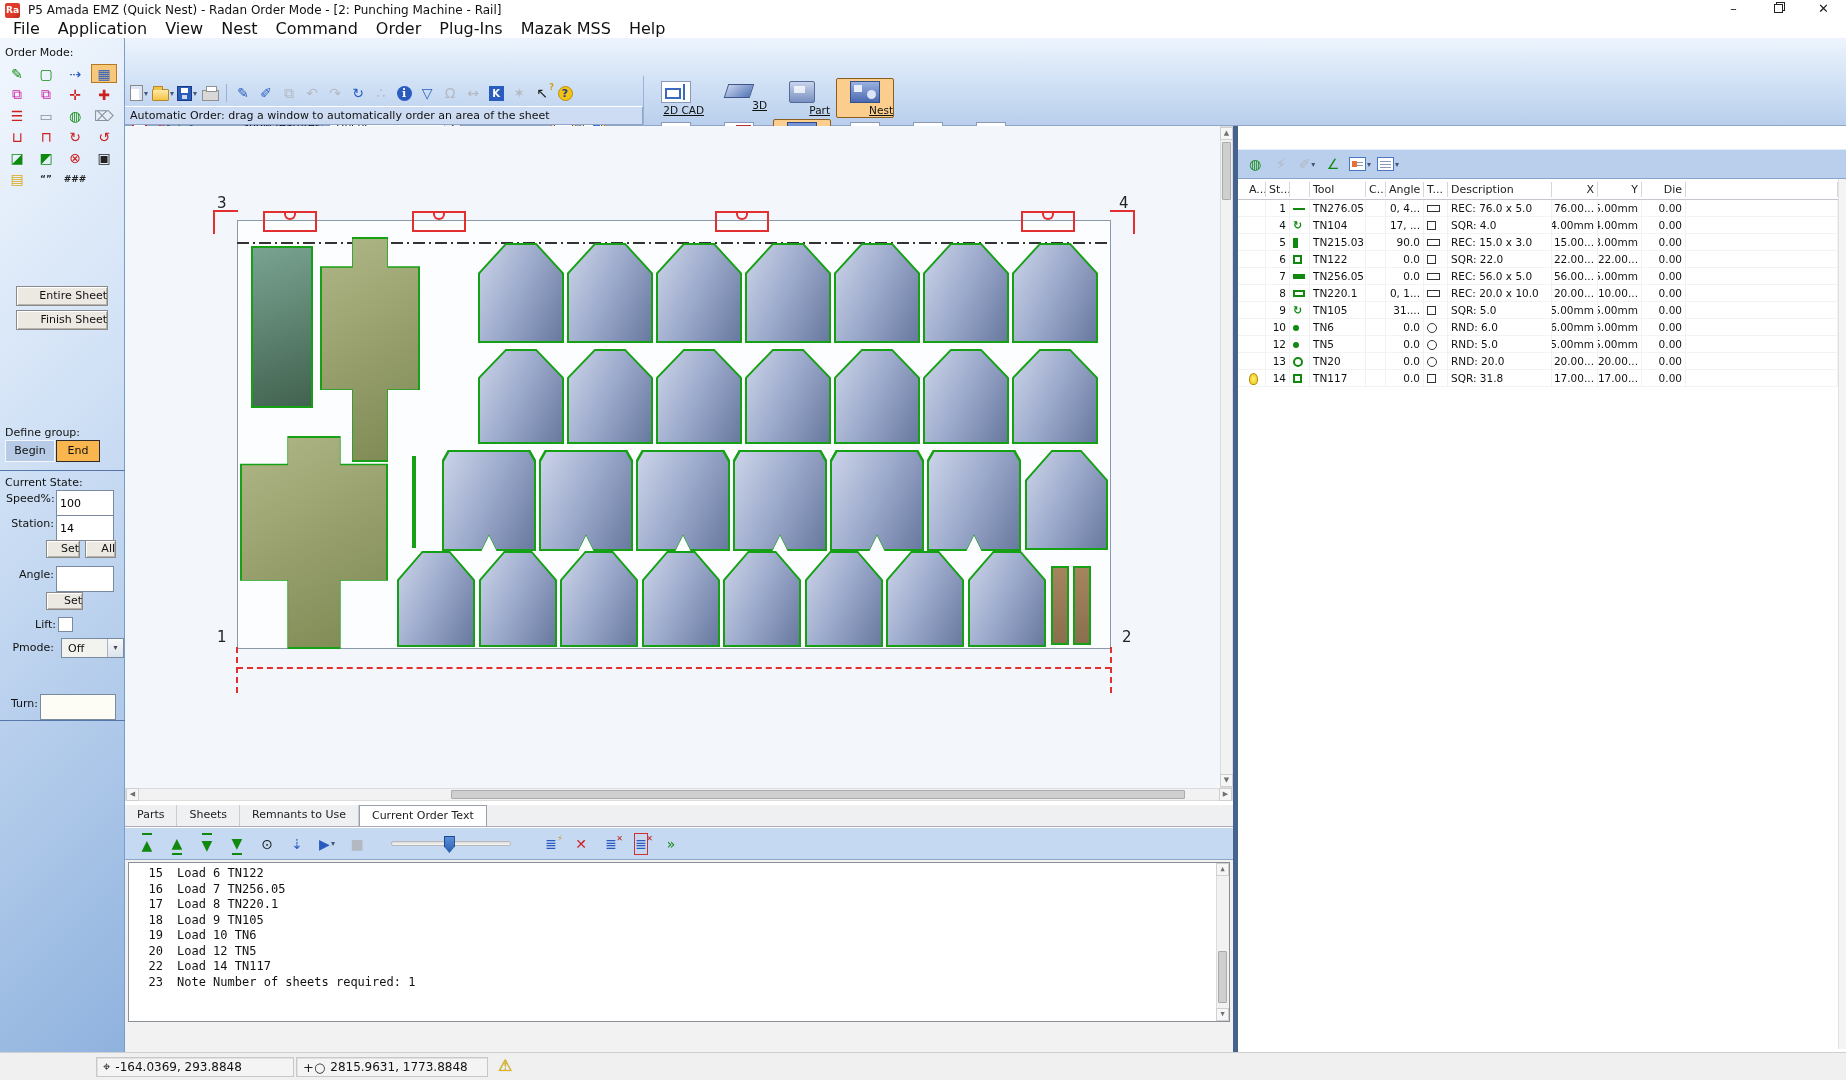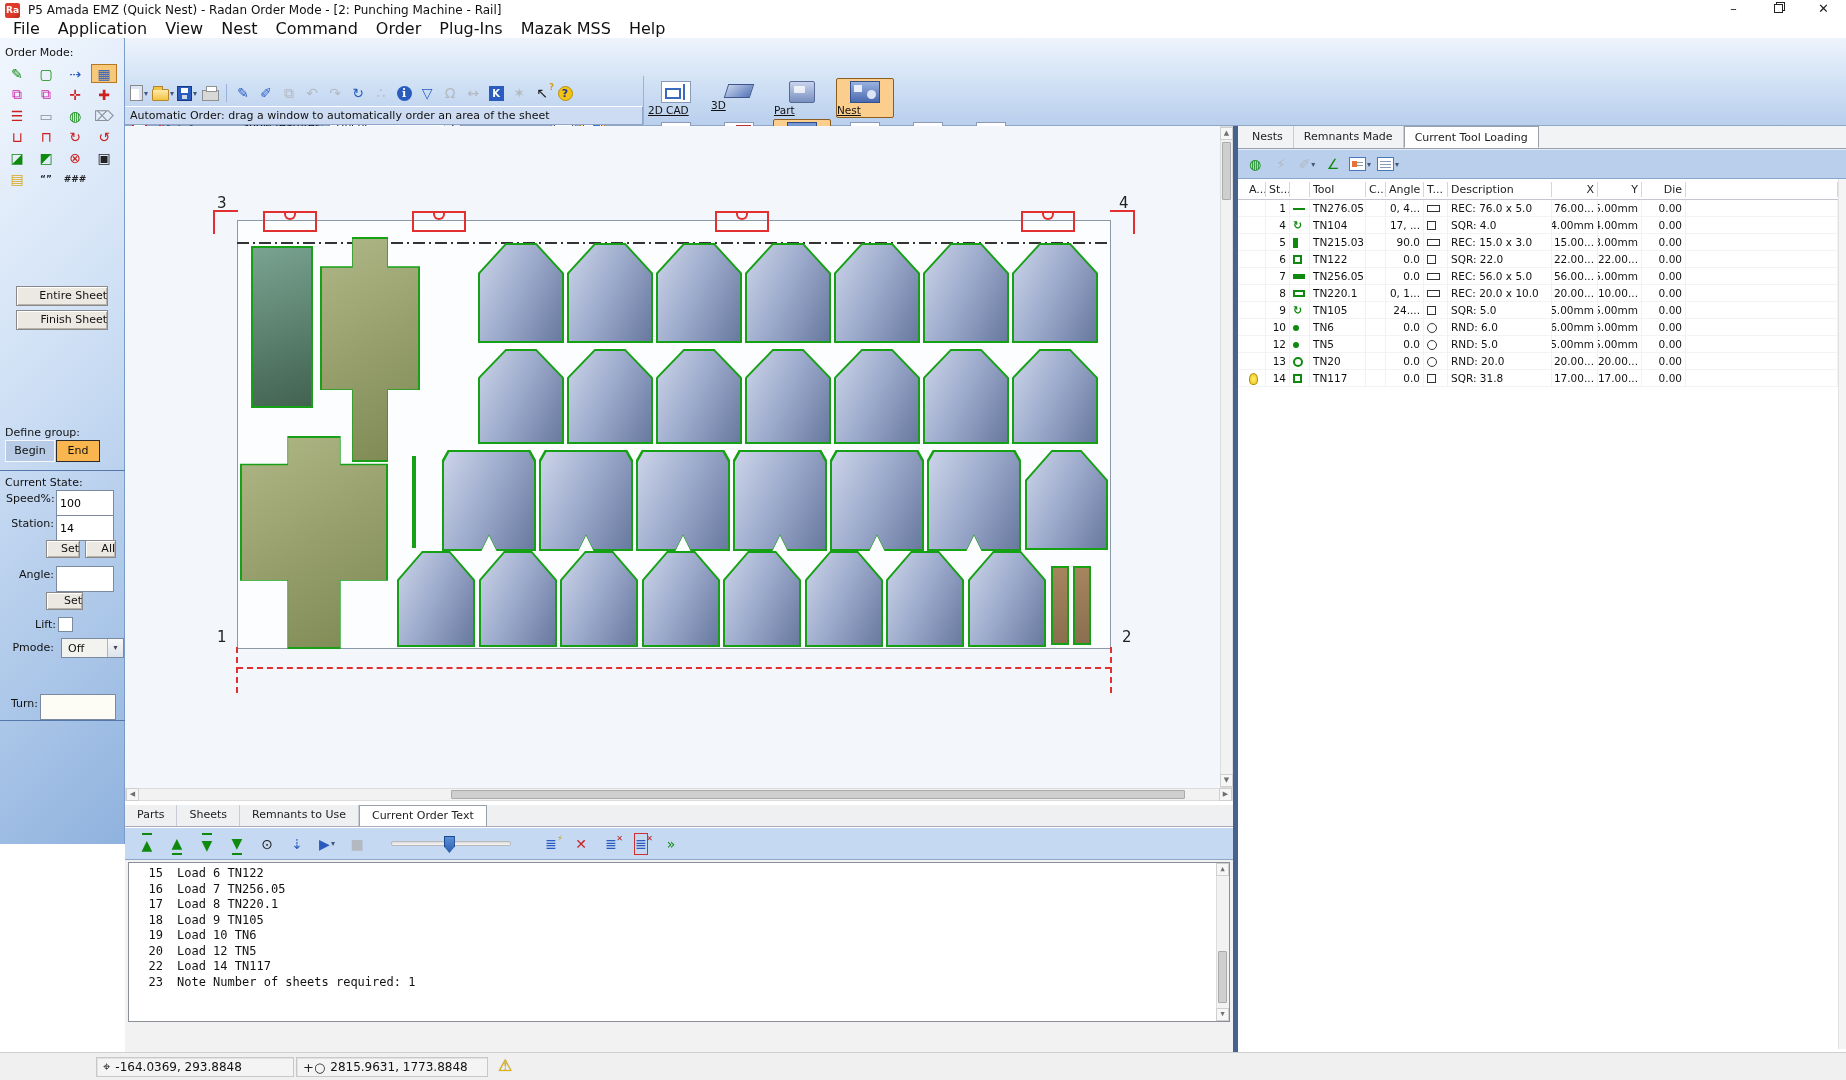--- a/index.html
+++ b/index.html
@@ -73,21 +73,21 @@
   #layout-btns { margin-left:86px; display:flex; }
 
   
   #promptbar { position:absolute; left:125px; top:106px; width:518px; height:19px; background:#cddcf3; border-top:1px solid #fff; border-bottom:1px solid #8fa6c8; border-right:1px solid #8fa6c8; line-height:17px; padding-left:5px; font-size:11px; }
   #ribbon-vsep { position:absolute; left:643px; top:38px; width:1px; height:87px; background:#9ab2d8; }
 
   
   .bigrow { position:absolute; display:flex; gap:5px; }
   #bigrow1 { left:647px; top:40px; }
   #bigrow2 { left:647px; top:81px; }
-  .bigbtn { width:58px; height:40px; display:flex; flex-direction:column; align-items:flex-start; border:1px solid transparent; border-radius:2px; }
+  .bigbtn { width:58px; height:40px; display:flex; flex-direction:column; align-items:flex-end; border:1px solid transparent; border-radius:2px; }
   .bigbtn.active { background:#fbce8d; border-color:#8b5e1f; }
   .bblabel { font-size:10.5px; margin-top:0; text-decoration:underline; text-decoration-thickness:1px; text-underline-offset:1px; }
   .bbi { width:30px; height:22px; position:relative; margin:2px auto 1px; }
   .bbi-2dcad { background:#fff; border:1px solid #8a9ab8; }
   .bbi-2dcad::before { content:''; position:absolute; left:3px; bottom:3px; width:12px; height:7px; border:2px solid #3a6ac0; }
   .bbi-2dcad::after { content:''; position:absolute; right:5px; top:2px; bottom:2px; width:0; border-left:2px solid #3a6ac0; }
   .bbi-3d { background:linear-gradient(135deg,#c4d2ec,#5878b8); transform:skewX(-18deg); border:1px solid #40568a; width:26px; height:14px; margin-top:5px; }
   .bbi-part { background:linear-gradient(#c8d4ec,#7890c0); border:1px solid #5a6a96; border-radius:2px; width:26px; }
   .bbi-part::before { content:''; position:absolute; left:4px; top:4px; width:11px; height:7px; background:#fff; opacity:.75; }
   .bbi-nest { background:linear-gradient(#9ab2e0,#4a6ab0); border:1px solid #33508c; }
@@ -100,21 +100,21 @@
   .bbi-tooling::before { content:''; position:absolute; right:2px; top:2px; width:13px; height:8px; background:#e86060; border:1px solid #b83030; }
   .bbi-tooling::after { content:''; position:absolute; left:2px; bottom:3px; width:15px; height:6px; background:#e86060; border:1px solid #b83030; }
   .bbi-order { background:linear-gradient(#7a9ad8,#3a5ea8); border:1px solid #2a4a88; }
   .bbi-order::before { content:'⇄'; position:absolute; inset:0; text-align:center; color:#d83020; font-size:14px; line-height:20px; font-weight:bold; }
   .bbi-compile, .bbi-verify, .bbi-blocks { background:#fff; border:1px solid #8a9ab8; }
   .bbi-compile::before, .bbi-verify::before, .bbi-blocks::before { content:''; position:absolute; left:3px; top:3px; width:5px; height:2px; background:#3a6ac0; box-shadow:9px 0 0 #98aece, 0 4px 0 #3a6ac0, 9px 4px 0 #98aece, 0 8px 0 #3a6ac0, 9px 8px 0 #98aece, 0 12px 0 #3a6ac0; }
   .bbi-verify::after { content:'✓'; position:absolute; right:-3px; bottom:-4px; color:#c02020; font-weight:bold; font-size:17px; }
   .bbi-blocks::after { content:''; position:absolute; right:0; bottom:0; width:10px; height:10px; border:3px solid #3a6ac0; border-radius:50%; background:rgba(200,220,250,.6); }
 
   
-  #sidebar { position:absolute; left:0; top:38px; width:125px; height:806px; background:linear-gradient(135deg,#f2f7fe 0%,#cfe0f5 40%,#8fb2de 100%); border-right:1px solid #7a9cc8; }
+  #sidebar { position:absolute; left:0; top:38px; width:125px; height:1014px; background:linear-gradient(135deg,#f2f7fe 0%,#cfe0f5 40%,#8fb2de 100%); border-right:1px solid #7a9cc8; }
   #om-label { position:absolute; left:5px; top:8px; }
   #tool-grid { position:absolute; left:4px; top:26px; width:116px; display:grid; grid-template-columns:repeat(4,29px); grid-auto-rows:21px; }
   .sgtool { display:flex; align-items:center; justify-content:center; width:26px; height:19px; font-size:14px; font-style:normal; }
   .sgtool.active { background:#f8c87a; border:1px solid #b87820; }
   .sgtool.small { font-size:9px; font-weight:bold; }
   .sbtn { position:absolute; background:#ece9e3; border:1px solid #8a8a8a; box-shadow:inset 1px 1px 0 #fff, inset -1px -1px 0 #b8b4ac; text-align:right; font-size:11px; }
   #btn-entire { left:16px; top:248px; width:92px; height:20px; line-height:18px; }
   #btn-finish { left:16px; top:272px; width:92px; height:20px; line-height:18px; }
   #dg-label { position:absolute; left:5px; top:388px; }
   #btn-begin { position:absolute; left:5px; top:402px; width:50px; height:22px; background:#b7cbe6; border:1px solid #f4f8fe; text-align:center; line-height:20px; }
@@ -651,25 +651,20 @@
       </div>
     <div id="ot-scroll">
       <span class="sb-btn" style="top:0;left:-1px">▲</span>
       <span class="sb-thumb" style="left:1px;top:88px;width:9px;height:52px"></span>
       <span class="sb-btn" style="bottom:0;left:-1px">▼</span>
     </div>
   </div>
 </div>
 
 <div id="rightpanel">
-  <div id="rp-tabs">
-    <span class="tab">Nests</span>
-    <span class="tab">Remnants Made</span>
-    <span class="tab active">Current Tool Loading</span>
-  </div>
   <div id="rp-toolbar">
       <span class="tbtn">
         <i class="gicon c-g">◍</i>
       </span>
       <span class="tbtn">
         <i class="gicon c-dis">⚡</i>
       </span>
       <span class="tbtn">
         <i class="gicon c-dis">✐</i>
         <i class="dd">▾</i>
@@ -811,21 +806,21 @@
           <span class="c"></span>
         </div>
         <div class="trow">
           <span class="c"></span>
           <span class="c ralign">9</span>
           <span class="c">
             <i class="tico tico-glyph">↻</i>
           </span>
           <span class="c">TN105</span>
           <span class="c"></span>
-          <span class="c ralign">24....</span>
+          <span class="c ralign">31....</span>
           <span class="c">
             <i class="tg-square"></i>
           </span>
           <span class="c">SQR: 5.0</span>
           <span class="c ralign">5.00mm</span>
           <span class="c ralign">5.00mm</span>
           <span class="c ralign">0.00</span>
           <span class="c"></span>
         </div>
         <div class="trow">

